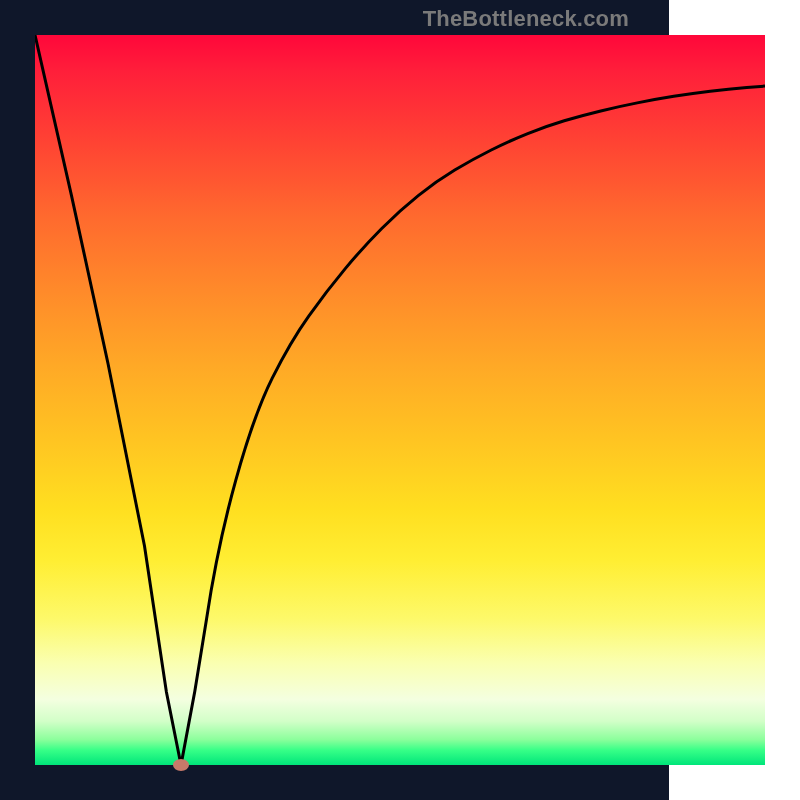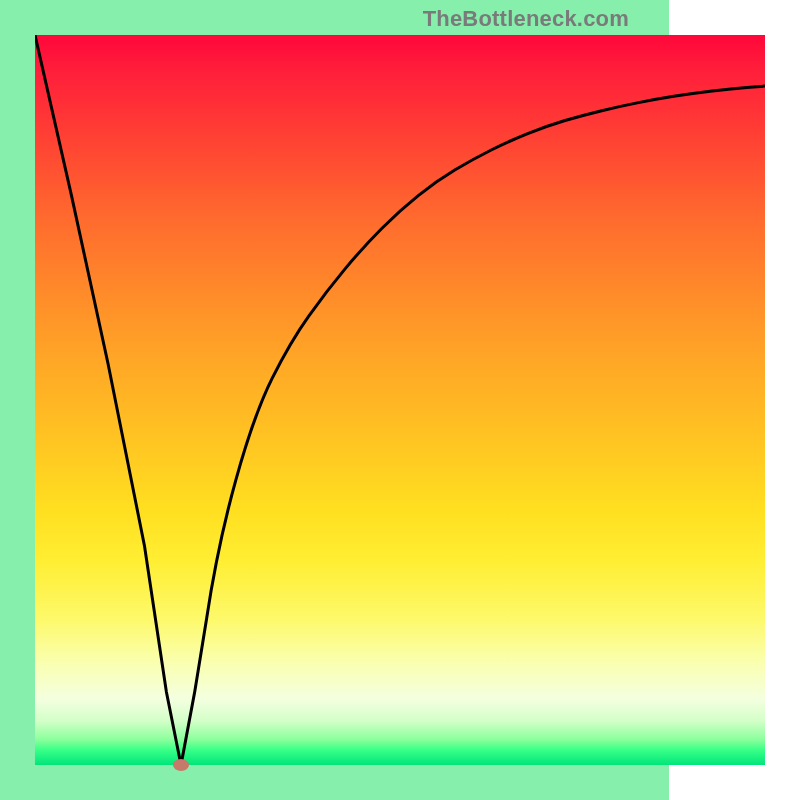--- a/index.html
+++ b/index.html
@@ -1,20 +1,20 @@
 <!DOCTYPE html>
 <html><head>
 <meta charset="utf-8">
 <style>
   * { margin: 0; padding: 0; box-sizing: border-box; }
   html, body { width: 800px; height: 800px; overflow: hidden; }
   .frame {
     width: 669px;
     height: 800px;
-    background: #86efac;
+    background: #0f172a;
     position: relative;
   }
   .plot-area {
     position: absolute;
     left: 35px;
     top: 35px;
     width: 730px;
     height: 730px;
     background: linear-gradient(to bottom,
       #ff073a 0%,

